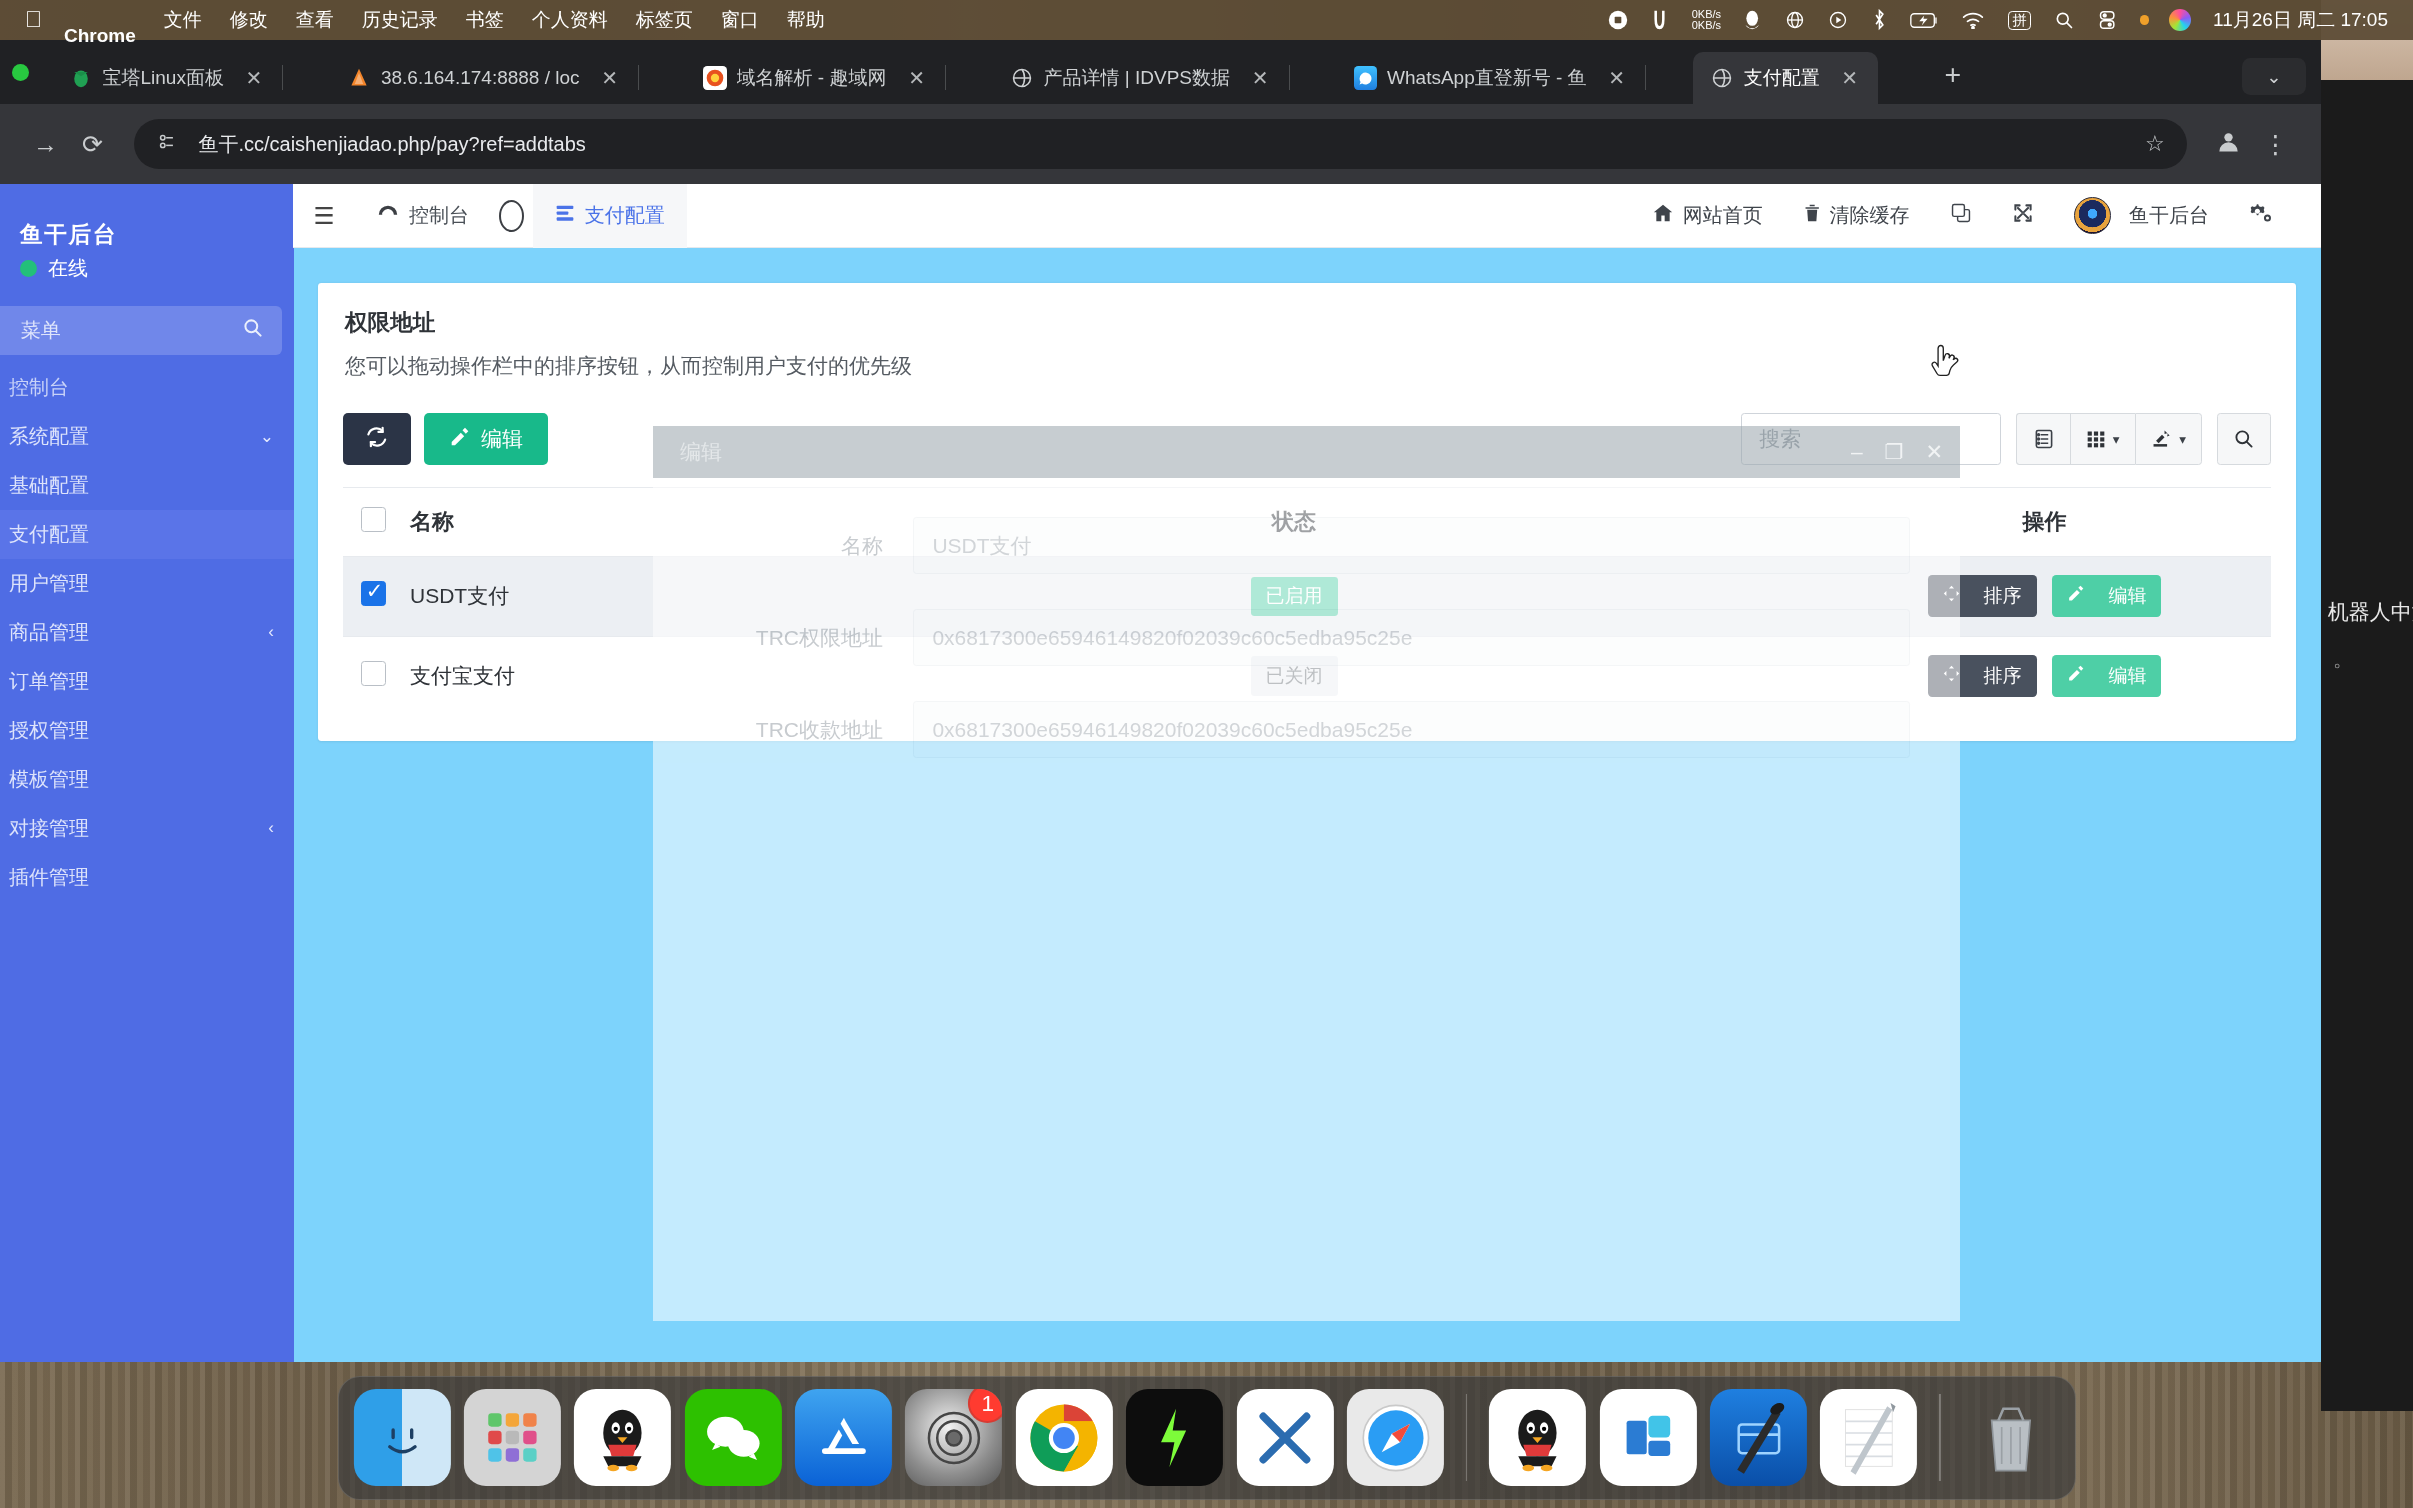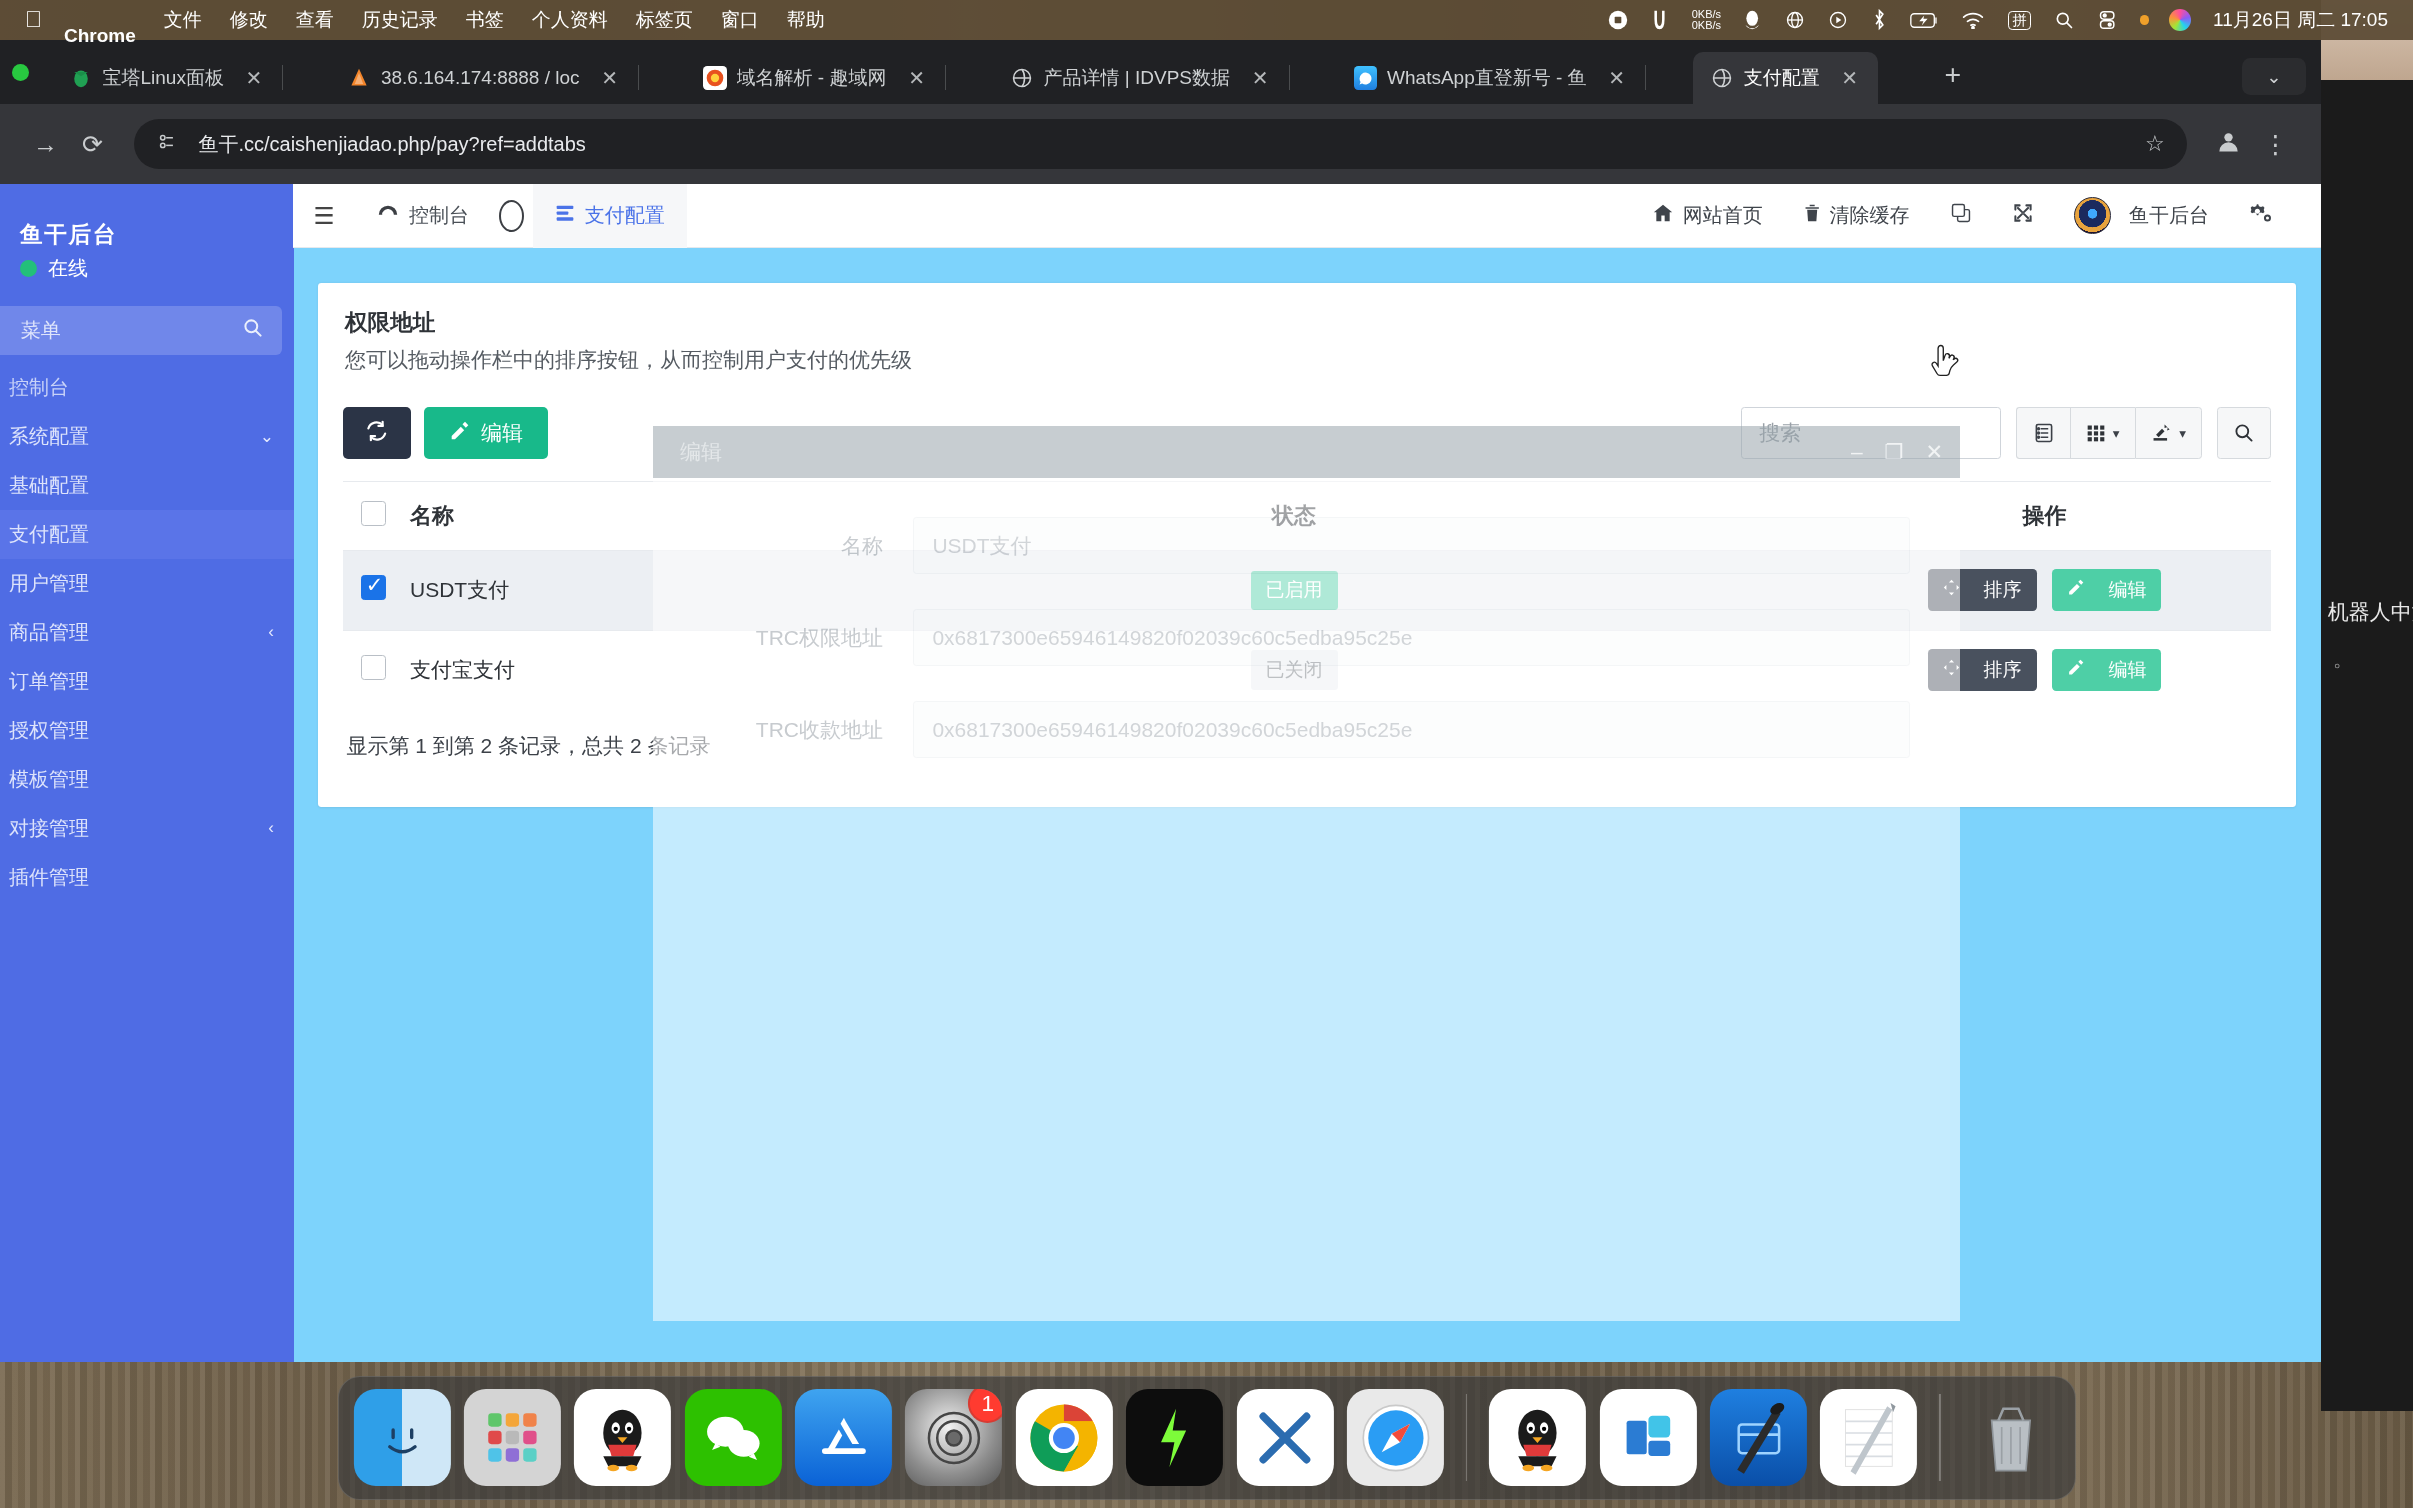--- a/index.html
+++ b/index.html
@@ -122,21 +122,21 @@
     padding:0 20px; white-space:nowrap;}
   .ah-avatar{ width:37px;height:37px;border-radius:50%;
     background:radial-gradient(circle at 50% 45%,#3fa9ff 0 18%,#1b2a5e 19% 52%,#e8a33d 53% 70%,#1b1030 71%);
     border:1.7px solid #2a2a3a; margin-right:10px; flex:none;}
 
   
   #content{ position:absolute; left:293px; right:0; top:64px; bottom:0; overflow:hidden; }
   #panel{ margin:35px 25px 0 25px; background:#fff; border-radius:3.4px;
     box-shadow:0 0.8px 2.5px rgba(0,0,0,.08); position:relative; }
   .panel-head{ padding:23.5px 27px 22px 27px; }
-  .panel-title{ font-size:22.6px; font-weight:bold; color:#2f3338; margin-bottom:8px;}
+  .panel-title{ font-size:22.6px; font-weight:bold; color:#2f3338; margin-bottom:14px;}
   .panel-sub{ font-size:21px; color:#555b62; }
 
   .panel-body{ padding:0 25px 25px 25px; }
   .toolbar-row{ display:flex; align-items:center; padding:11.7px 0 22px 0; }
   .btn{ border:none; border-radius:5px; font-size:21px; display:inline-flex;
     align-items:center; gap:10px; cursor:pointer; font-family:inherit; }
   .btn-dark{ background:#2b3446; color:#fff; height:52px; padding:0 22px; }
   .btn-green{ background:#18b98a; color:#fff; height:52px; padding:0 25px; margin-left:13.4px;}
   .tb-spacer{ flex:1; }
   .searchbox{ width:260px; height:52px; border:0.8px solid #cfd4da; border-radius:3.4px;
@@ -701,21 +701,20 @@
                           <path d="M16 4l4 4 3-3-4-4z"></path>
                         </svg>
                     </span>
                     <span>编辑</span>
                   </span>
                 </td>
               </tr>
             </tbody>
           </table>
 
-          <div class="tblfoot">显示第 1 到第 2 条记录，总共 2 条记录</div>
         </div>
       </div>
 
       <div id="modal">
         <div class="mdl-head">
           <span class="mdl-title">编辑</span>
           <span class="mdl-ctrls">
             <span>–</span>
             <span>❐</span>
             <span>✕</span>

